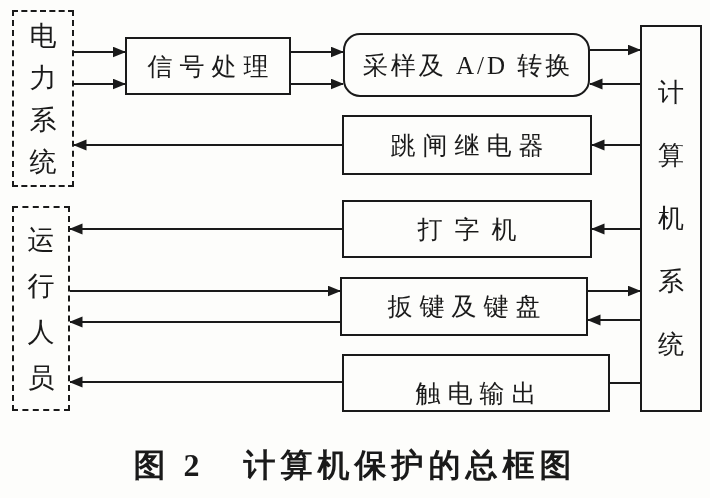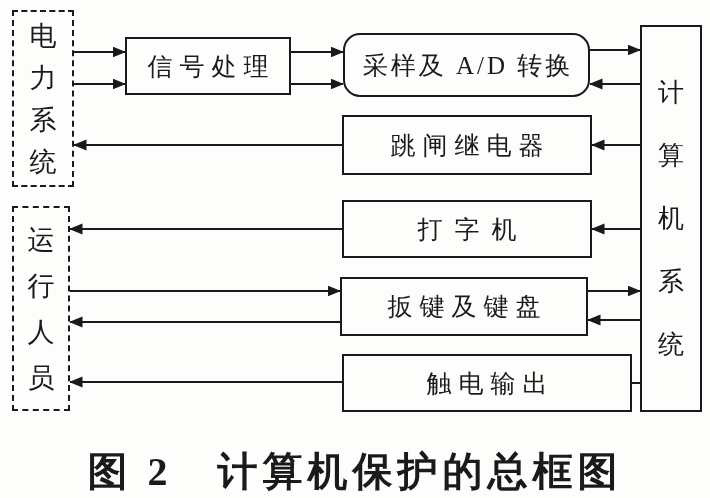--- a/index.html
+++ b/index.html
@@ -50,29 +50,29 @@
   .n-power .v-label    { line-height: 42px; }
   .n-operators { left: 12px;  top: 206px; width: 58px;  height: 205px; }
   .n-operators .v-label{ line-height: 46px; }
   .n-signal    { left: 125px; top: 37px;  width: 166px; height: 58px; }
   .n-sampling  { left: 343px; top: 33px;  width: 247px; height: 64px; border-radius: 17px; }
   .n-sampling .h-label { letter-spacing: 3px; margin-right: -3px; }
   .n-trip      { left: 342px; top: 115px; width: 250px; height: 60px; }
   .n-typewriter{ left: 342px; top: 200px; width: 250px; height: 58px; }
   .n-typewriter .h-label { letter-spacing: 12px; margin-right: -12px; }
   .n-keyboard  { left: 340px; top: 277px; width: 248px; height: 59px; }
-  .n-contact   { left: 342px; top: 354px; width: 290px; height: 58px; }
+  .n-contact   { left: 342px; top: 354px; width: 268px; height: 58px; align-items: flex-end; }
   .n-computer  { left: 640px; top: 25px;  width: 62px;  height: 387px; }
   .n-computer .v-label { line-height: 63px; font-size: 26px; }
   .caption {
     position: absolute;
     left: 0; top: 444px;
     width: 710px;
     text-align: center;
-    font-size: 40px;
+    font-size: 32px;
     font-weight: bold;
     letter-spacing: 5px;
     white-space: pre;
     z-index: 2;
   }
 </style>
 </head>
 <body>
 
 <div class="figure">

